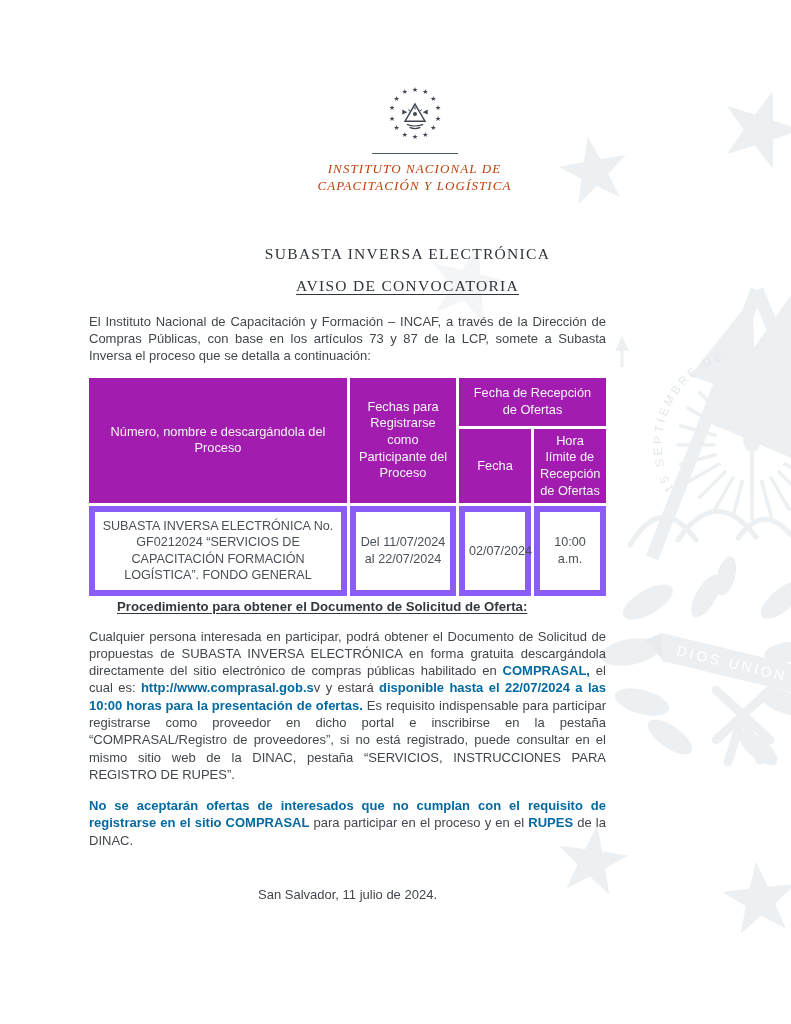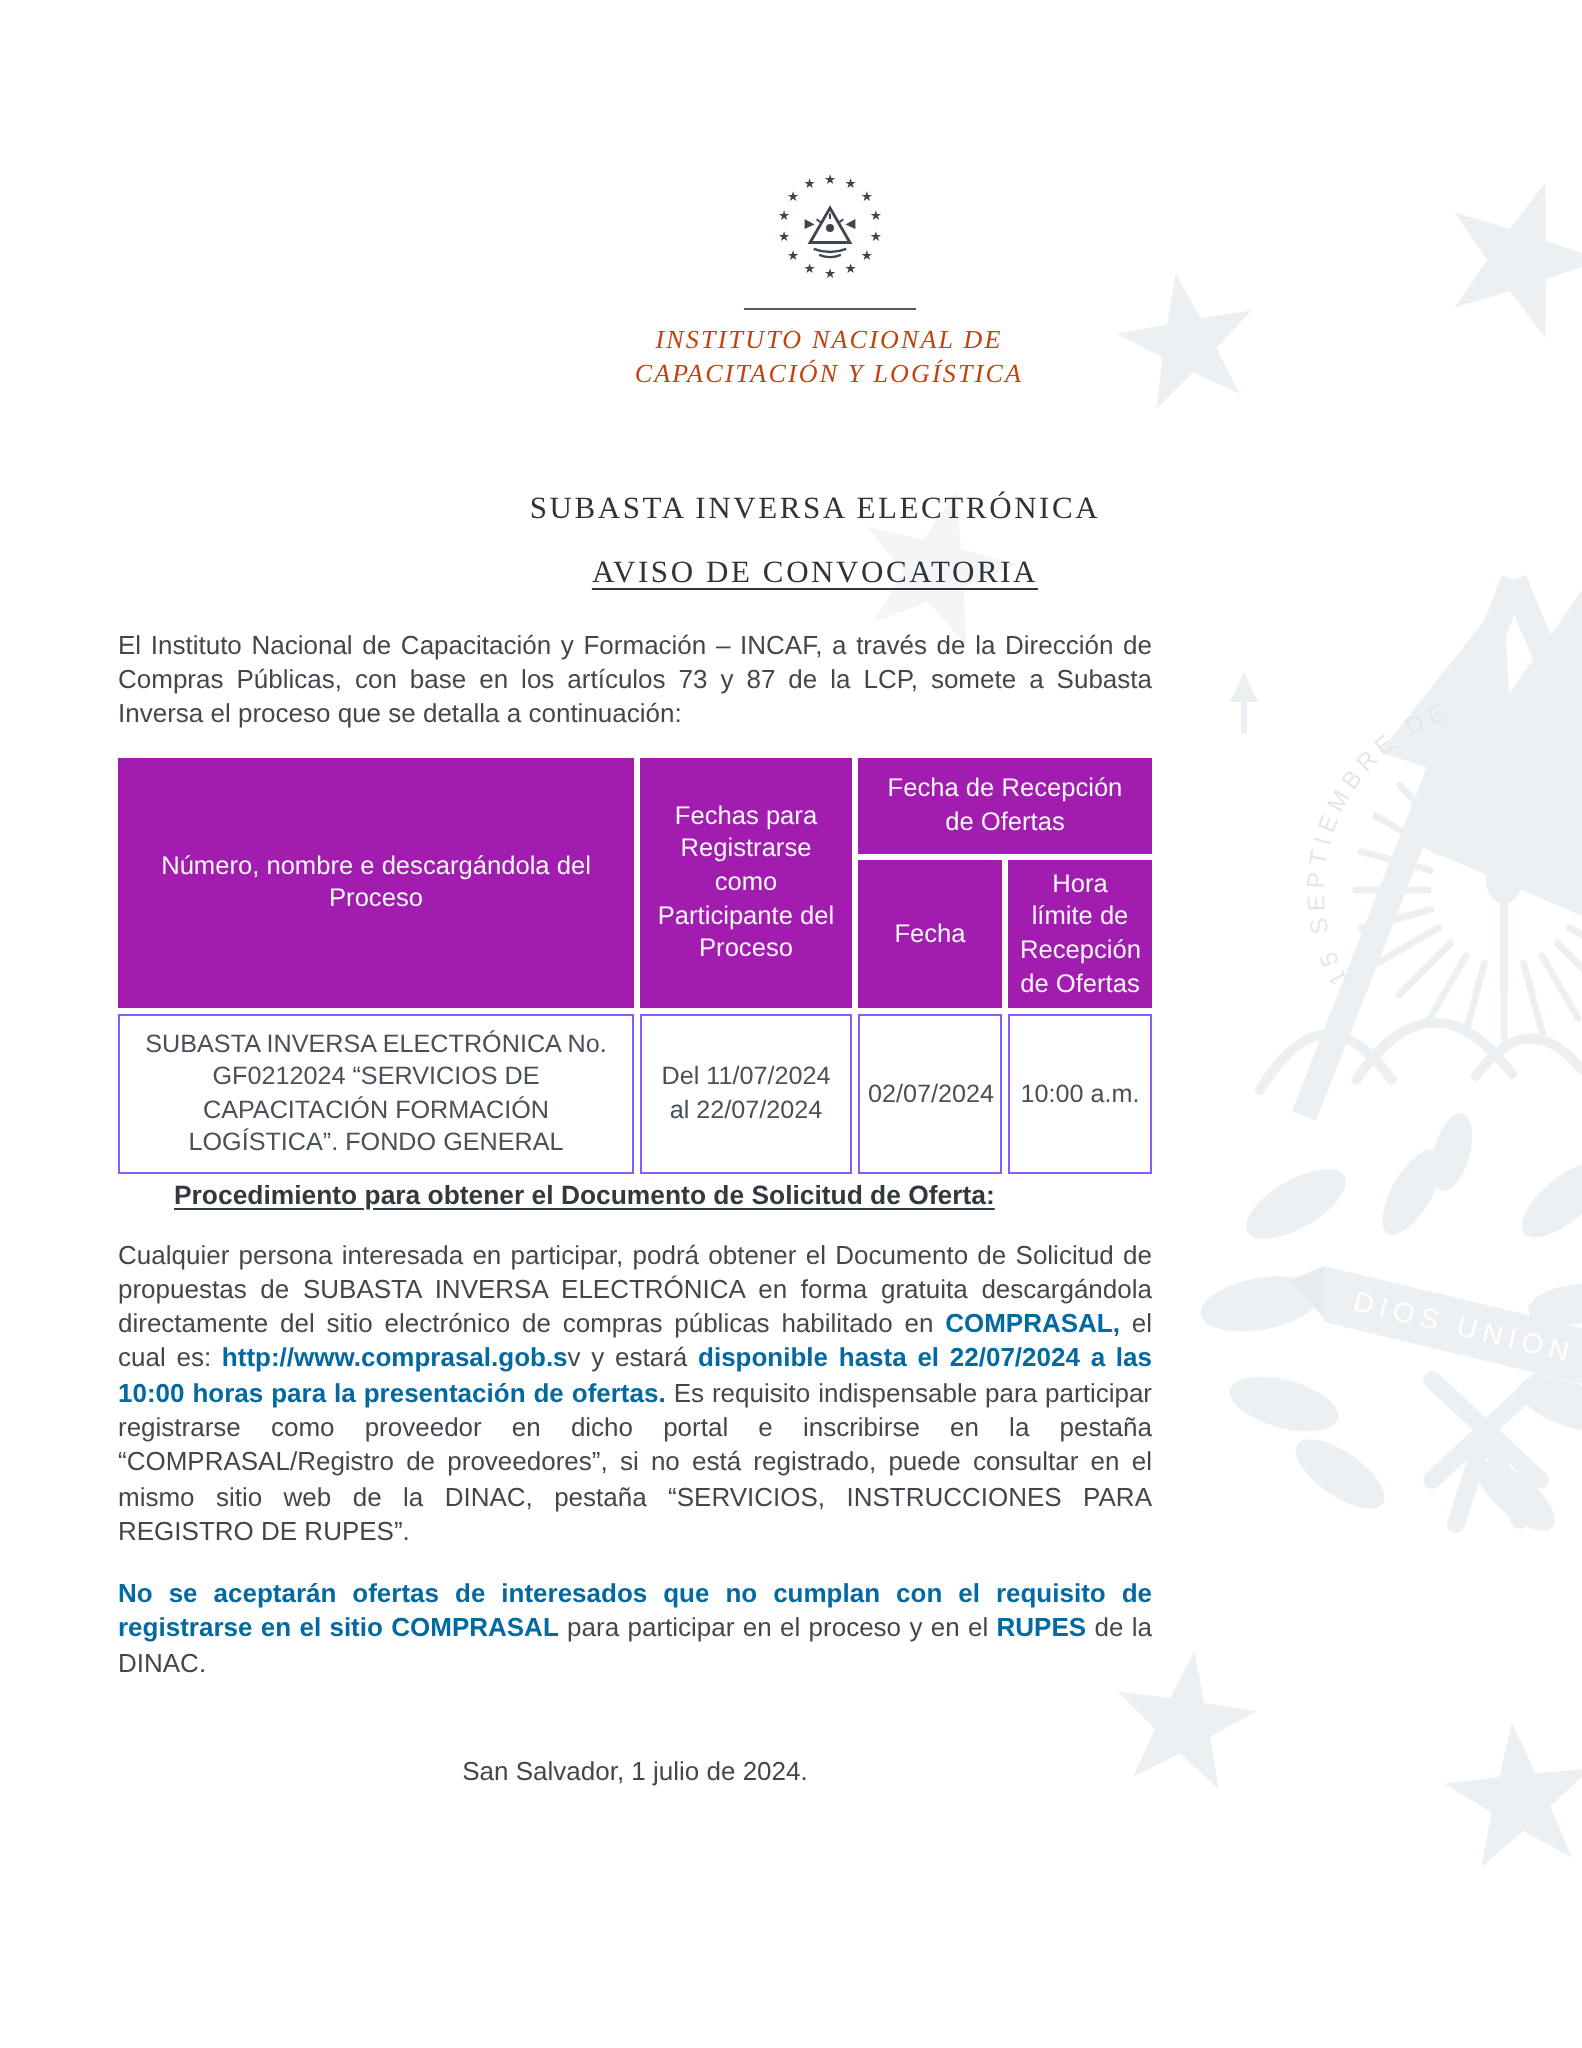--- a/index.html
+++ b/index.html
@@ -17,40 +17,40 @@
     color:#c2410c;line-height:1.3;font-style:italic;}
 
   
   .titles{text-align:center;transform:translateX(12px);}
   .doc-title{margin-top:50px;font-family:"Liberation Serif", serif;font-size:15.5px;
     letter-spacing:1.3px;color:#2f343a;}
   .notice-title{margin-top:14px;font-family:"Liberation Serif", serif;font-size:15.5px;
     letter-spacing:1.3px;color:#2f343a;text-decoration:underline;text-underline-offset:3px;}
 
   
-  .col{margin:18px 0 0 59px;width:517px;}
+  .col{margin:18px 0 0 89px;width:517px;}
   .col p{margin:0;}
   .body-text{font-size:13px;line-height:1.33;text-align:justify;color:#42474d;}
   .body-text b{color:#0369a1;}
 
   
   table.process{border-collapse:separate;border-spacing:3px;margin:10px 0 0 -3px;
     table-layout:fixed;width:523px;}
   table.process th{
     background:#a21caf;color:#f3f5f6;font-weight:400;font-size:12.8px;line-height:1.3;
     padding:4px 6px;text-align:center;vertical-align:middle;}
   th.h-process{text-align:left;padding-left:10px;width:246px;}
   th.h-register{width:94px;}
   th.h-fecha{width:86px;}
   th.h-hora{width:79px;}
   tr.hdr-top th{height:40px;}
   tr.hdr-sub th{height:54px;}
   table.process td{
     font-size:12.6px;line-height:1.3;color:#4a5057;vertical-align:middle;height:62px;
-    padding:6px 4px;text-align:center;background:#ffffff;border:1px solid #8b5cf6;}
+    padding:6px 4px;text-align:center;background:#ffffff;border:6px solid #8b5cf6;}
   td.c-process{background:#ececec;border:none;text-align:left;padding:8px 10px;}
 
   .procedure-heading{margin-top:22px;font-size:13.2px;font-weight:bold;color:#33383e;
     text-decoration:underline;text-underline-offset:2px;padding-left:28px;}
   .para{margin-top:14px !important;}
   .dateline{margin-top:38px !important;text-align:center;font-size:13px;color:#42474d;}
 </style>
 </head>
 <body>
 
@@ -187,17 +187,17 @@
         </tbody>
       </table>
 
       <p class="procedure-heading">Procedimiento para obtener el Documento de Solicitud de Oferta:</p>
 
       <p class="body-text para"><span>Cualquier persona interesada en participar, podrá obtener el Documento de Solicitud de propuestas de SUBASTA INVERSA ELECTRÓNICA en forma gratuita descargándola directamente del sitio electrónico de compras públicas habilitado en </span><b>COMPRASAL,</b><span> el cual es: </span><b>http://www.comprasal.gob.s</b><span>v y estará </span><b>disponible hasta el 22/07/2024 a las 10:00 horas para la presentación de ofertas.</b><span> Es requisito indispensable para participar registrarse como proveedor en dicho portal e inscribirse en la pestaña “COMPRASAL/Registro de proveedores”, si no está registrado, puede consultar en el mismo sitio web de la DINAC, pestaña “SERVICIOS, INSTRUCCIONES PARA REGISTRO DE RUPES”.</span></p>
 
       <p class="body-text para"><b>No se aceptarán ofertas de interesados que no cumplan con el requisito de registrarse en el sitio COMPRASAL</b><span> para participar en el proceso y en el </span><b>RUPES</b><span> de la DINAC.</span></p>
 
 
-      <p class="dateline">San Salvador, 1 julio de 2024.</p>
+      <p class="dateline">San Salvador, 11 julio de 2024.</p>
     </div>
 
   </div>
 </div>
 
 </body></html>

